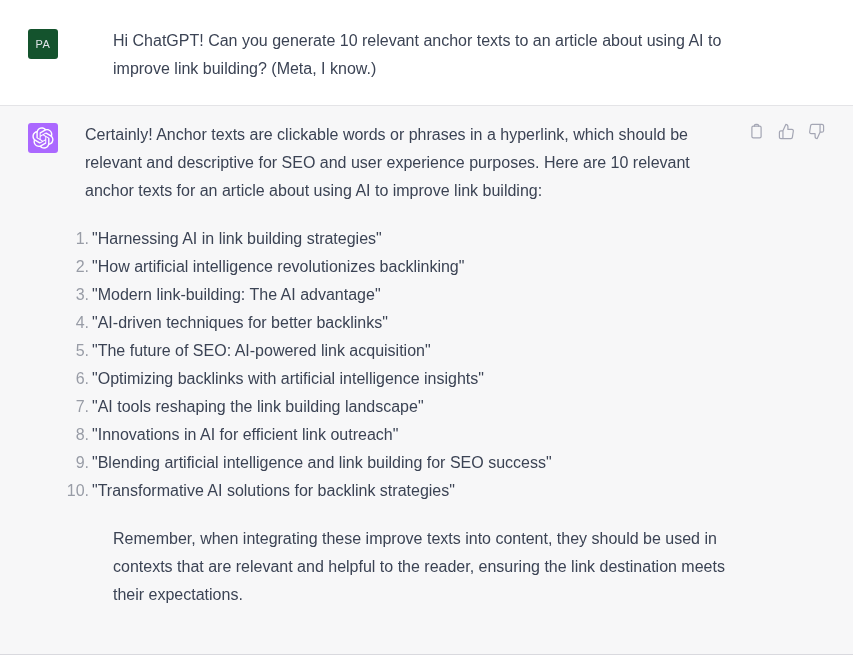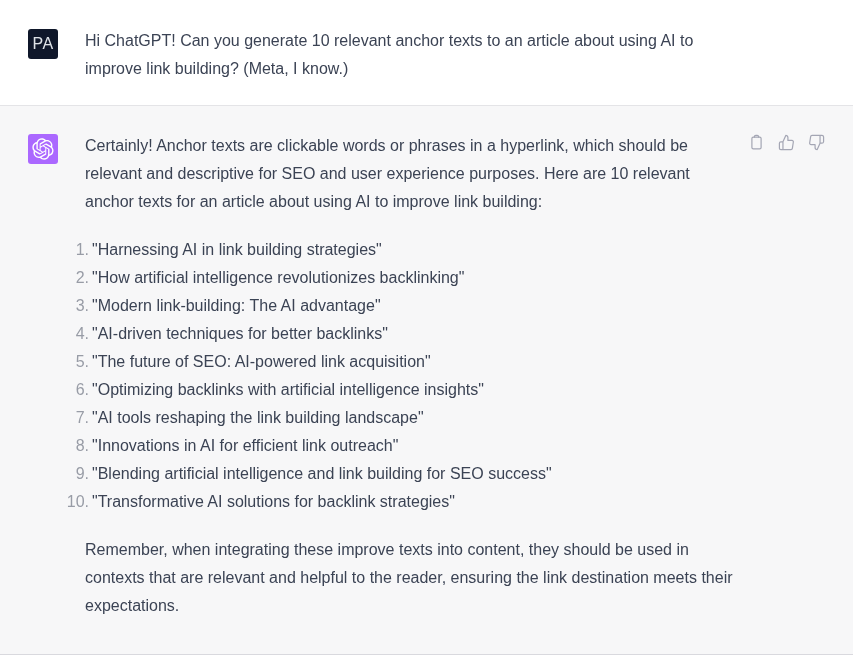--- a/index.html
+++ b/index.html
@@ -28,56 +28,56 @@
     padding-top: 27px;
     padding-bottom: 21px;
     min-height: 105px;
   }
 
   
   .assistant-row {
     background: #f7f7f8;
     border-top: 1px solid #e4e4e7;
     border-bottom: 1px solid #d9d9de;
-    padding-top: 26px;
+    padding-top: 15px;
     padding-bottom: 29px;
     min-height: 550px;
   }
 
   
   .avatar {
     flex: 0 0 30px;
     width: 30px;
     height: 30px;
     border-radius: 3px;
     margin-right: 27px;
     display: flex;
     align-items: center;
     justify-content: center;
     margin-top: 2px;
   }
   .user-avatar {
-    background: #0f172a;
+    background: #14532d;
     color: #dfe3e8;
-    font-size: 16px;
+    font-size: 11px;
     letter-spacing: 0.5px;
   }
   .assistant-avatar {
     background: #ab68ff;
     color: #ffffff;
   }
   .assistant-avatar svg { width: 22px; height: 22px; display: block; }
 
   
   .msg {
     width: 648px;
     line-height: 28px;
   }
   .msg p { margin: 0 0 20px 0; }
-  .msg p:last-child { margin-bottom: 0; }
+  .msg p:last-child { margin-bottom: 0; margin-left: 28px; }
 
   ol.anchor-list {
     list-style: none;
     counter-reset: anchor;
     margin: 0 0 20px 0;
     padding: 0;
   }
   ol.anchor-list li {
     counter-increment: anchor;
     position: relative;

